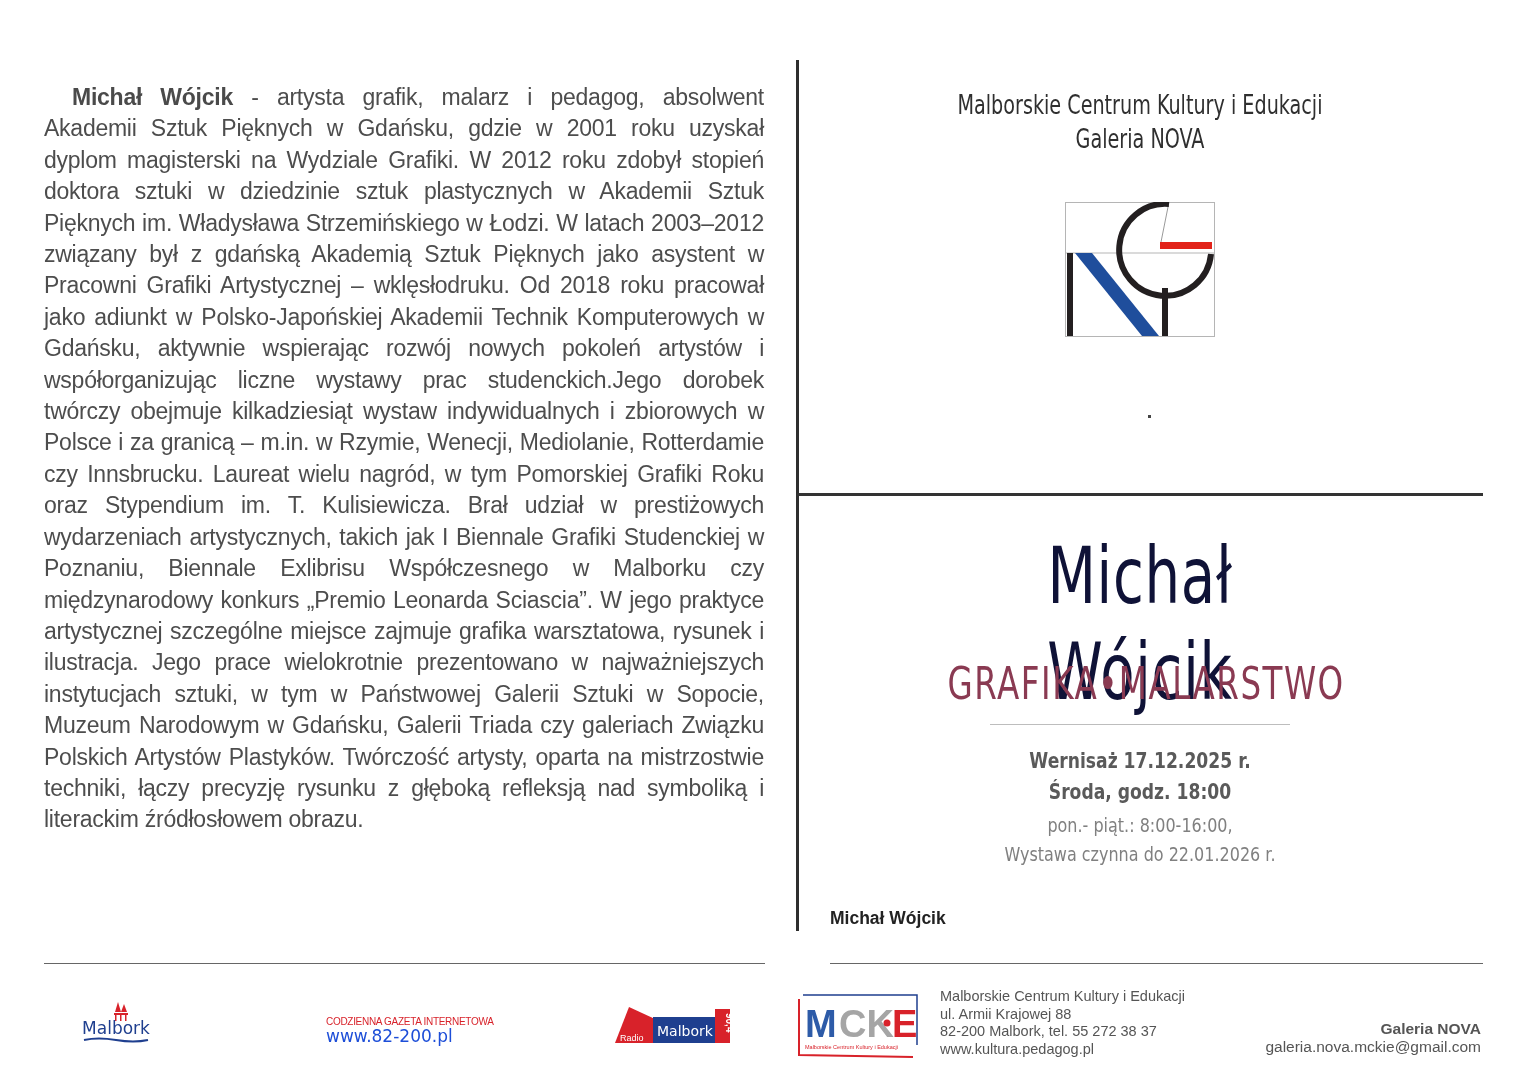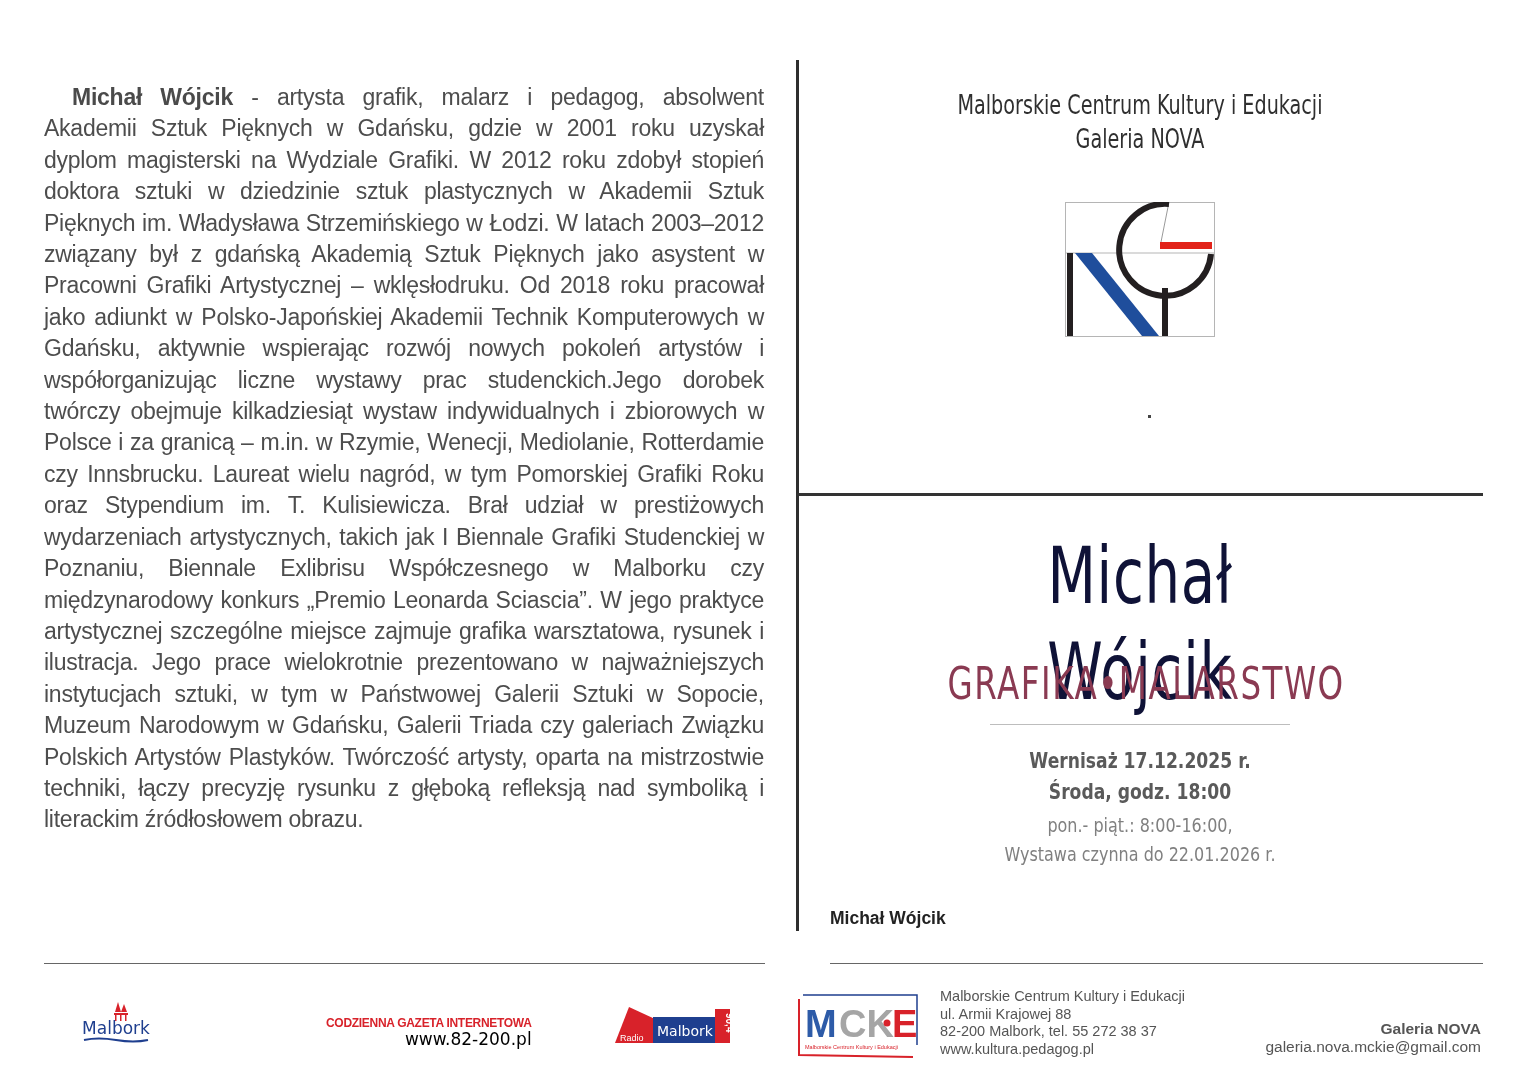--- a/index.html
+++ b/index.html
@@ -29,22 +29,22 @@
   #vernissage { left:940px; top:745px; width:400px; text-align:center; font-family:"DejaVu Sans", sans-serif; font-weight:bold; font-size:22px; line-height:31px; color:#5a5a5a; transform:scaleX(0.78); transform-origin:center; }
   #hours { left:940px; top:811px; width:400px; text-align:center; font-family:"DejaVu Sans", sans-serif; font-size:20px; line-height:29px; color:#808080; transform:scaleX(0.8); transform-origin:center; }
 
   
   #contact { left:830px; top:906px; font-family:"Liberation Sans", sans-serif; color:#222; font-size:17.5px; line-height:24px; }
   #contact .name { font-weight:bold; }
 
   
   #logo-malbork { left:78px; top:1000px; width:76px; height:44px; }
   #logo-82200 { left:326px; top:1016px; }
-  #logo-82200 .tag { font-family:"Liberation Sans", sans-serif; font-weight:bold; font-size:12px; color:#d8222a; letter-spacing:-0.3px; }
-  #logo-82200 .url { font-family:"DejaVu Sans", sans-serif; font-size:17px; color:#000000; line-height:18px;text-align:right; }
+  #logo-82200 .tag { font-family:"Liberation Sans", sans-serif; font-weight:normal; font-size:10px; color:#d8222a; letter-spacing:-0.3px; }
+  #logo-82200 .url { font-family:"DejaVu Sans", sans-serif; font-size:17px; color:#1d4ed8; line-height:18px; }
   #logo-radio { left:615px; top:1005px; width:116px; height:40px; }
   #logo-mckie { left:795px; top:993px; width:125px; height:66px; }
   #mckie-address { left:940px; top:988px; font-family:"Liberation Sans", sans-serif; font-size:14.5px; line-height:17.5px; color:#555; }
   #gallery-contact { left:1200px; top:1020px; width:281px; text-align:right; font-family:"Liberation Sans", sans-serif; color:#555; }
   #gallery-contact .gname { font-weight:bold; font-size:15.5px; line-height:18px; }
   #gallery-contact .gmail { font-size:15.5px; line-height:18px; }
 </style>
 </head>
 <body>
 

